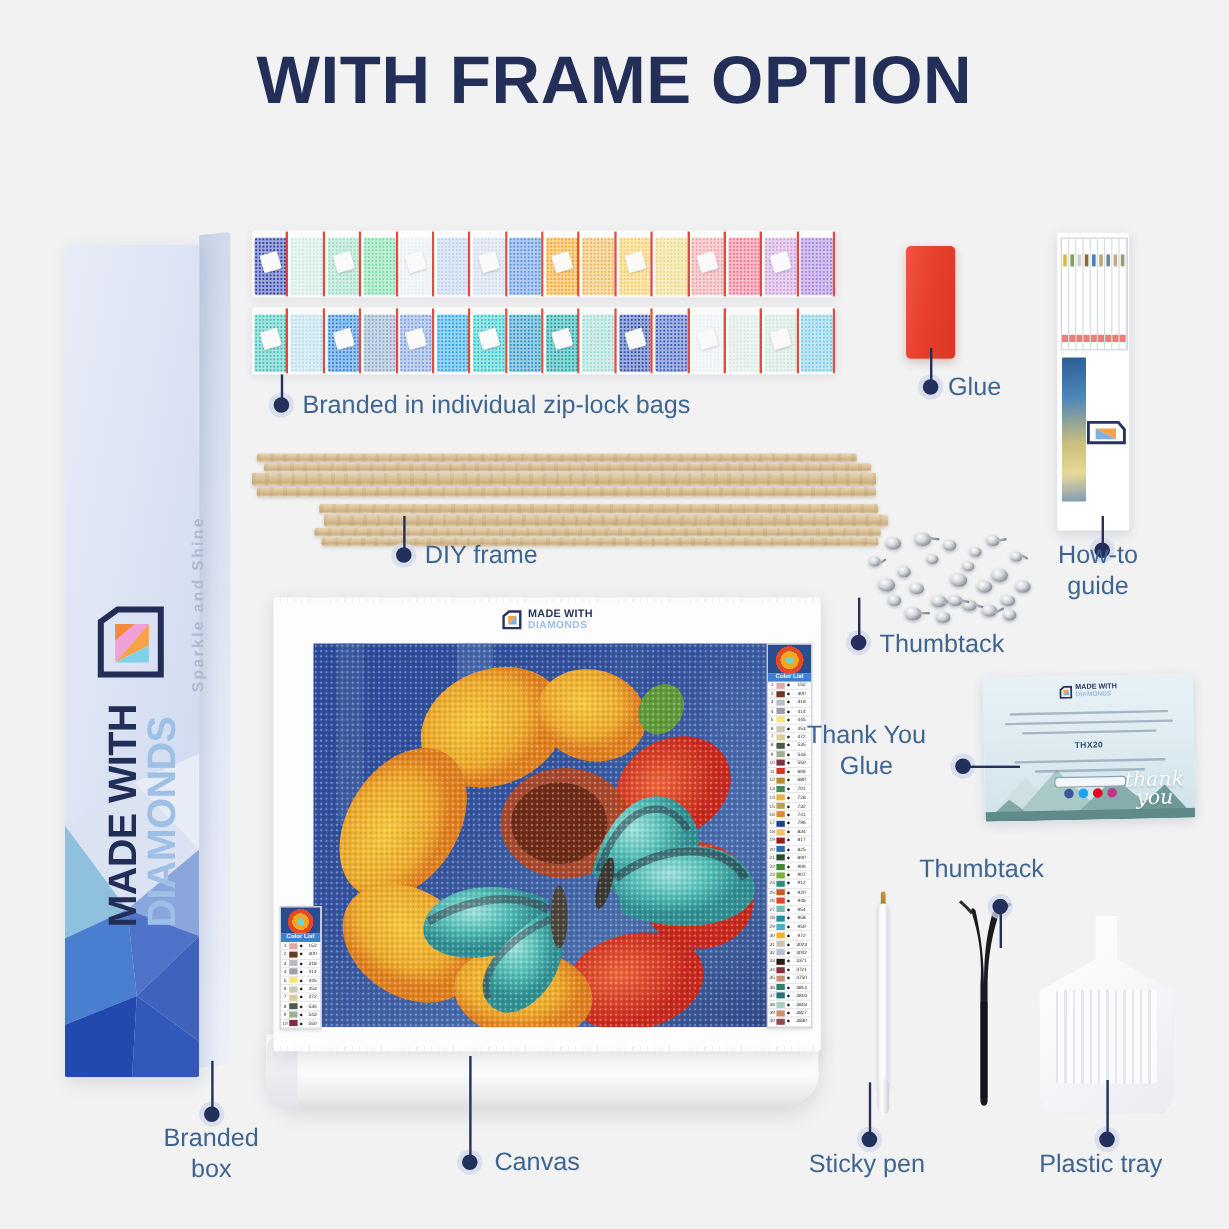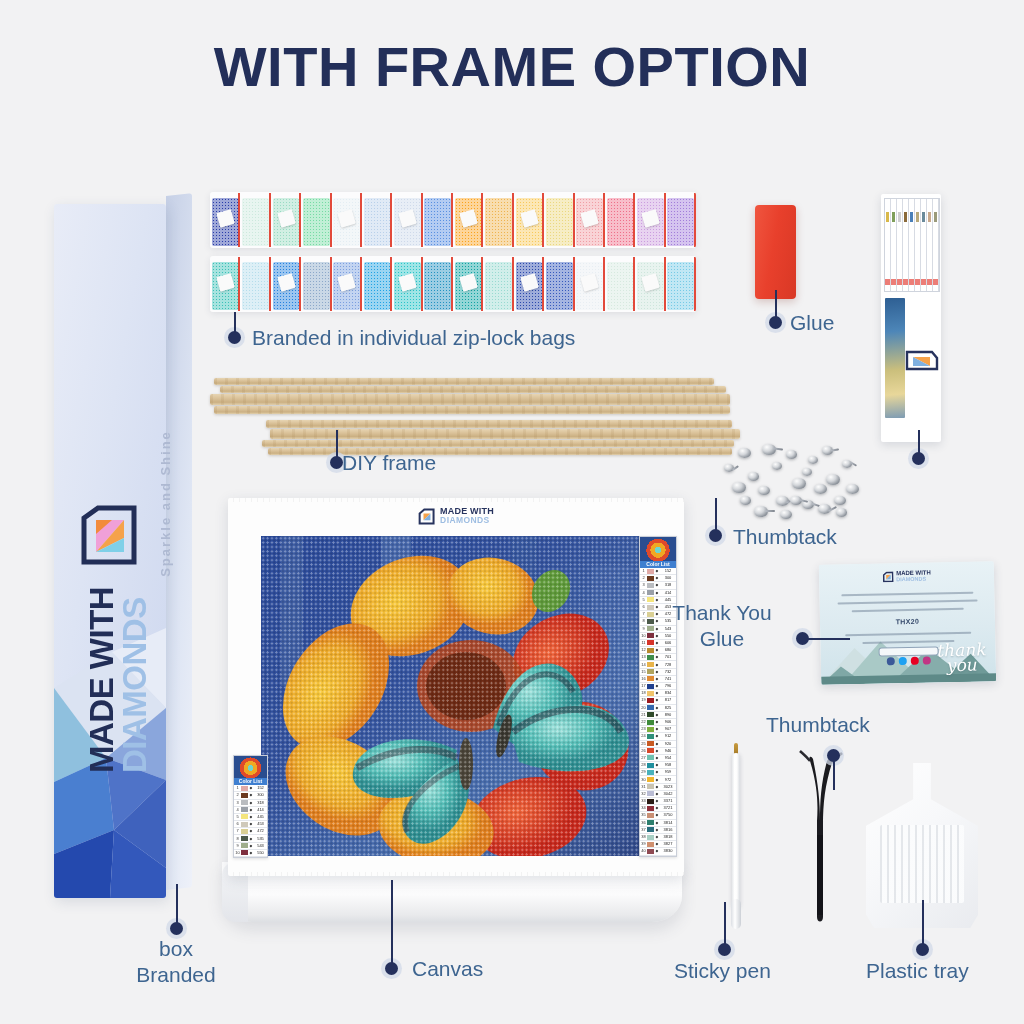--- a/index.html
+++ b/index.html
@@ -214,22 +214,22 @@
           <polygon points="18,48 46,48 30,48" fill="#9a6ed8"></polygon>
           <polygon points="18,30 18,16 34,16" fill="#f28b3c"></polygon>
         </svg>
       </div>
     </div>
     <div class="box-tag">Sparkle and Shine</div>
   </div>
   <div class="dot" style="left:170px;top:922px;"></div>
   <div class="leader v" style="left:176px;top:884px;height:40px;"></div>
   <div class="callout wrap" style="left:61px;top:936px;width:230px;">
+    <div>Branded</div>
     <div>box</div>
-    <div>Branded</div>
   </div>
 
   <div class="bagstrip" id="bagrow1" style="left:210px;top:192px;width:486px;height:56px;">
       <div class="bag">
         <div class="beads" style="background: radial-gradient(circle, rgb(44, 61, 155) 40%, rgba(255, 255, 255, 0.55) 41%) 0px 0px / 3px 3px, rgb(44, 61, 155);"></div>
         <div class="lbl"></div>
         <div class="zip"></div>
       </div>
       <div class="bag">
         <div class="beads" style="background: radial-gradient(circle, rgb(207, 232, 222) 40%, rgba(255, 255, 255, 0.55) 41%) 0px 0px / 3px 3px, rgb(207, 232, 222);"></div>
@@ -382,21 +382,21 @@
     <div class="stick" style="left:220px;top:386px;width:506px;height:7px;"></div>
     <div class="stick" style="left:210px;top:394px;width:520px;height:11px;"></div>
     <div class="stick" style="left:214px;top:406px;width:516px;height:8px;"></div>
     <div class="stick" style="left:266px;top:420px;width:466px;height:8px;"></div>
     <div class="stick" style="left:270px;top:429px;width:470px;height:10px;"></div>
     <div class="stick" style="left:262px;top:440px;width:472px;height:7px;"></div>
     <div class="stick" style="left:268px;top:448px;width:464px;height:7px;"></div>
   </div>
   <div class="dot" style="left:330px;top:456px;"></div>
   <div class="leader v" style="left:336px;top:430px;height:30px;"></div>
-  <div class="callout" style="left:342px;top:450px;">DIY frame</div>
+  <div class="callout" style="left:354px;top:450px;">DIY frame</div>
 
   <div class="glue"></div>
   <div class="dot" style="left:769px;top:316px;"></div>
   <div class="leader v" style="left:775px;top:290px;height:30px;"></div>
   <div class="callout" style="left:790px;top:310px;">Glue</div>
 
   <div class="guide">
     <div class="guide-table">
       <div class="gt-col">
           <div class="gt-swatch" style="background:#d8b84a;"></div>
@@ -439,20 +439,24 @@
     <div class="guide-logo">
       <svg width="22" height="36" viewBox="0 0 22 36" style="transform:rotate(90deg);">
         <path d="M3 8 L9 3 L20 3 L20 33 L3 33 Z" fill="none" stroke="#27335e" stroke-width="2.4"></path>
         <polygon points="8,27 8,10 17,10" fill="#f5a24b"></polygon>
         <polygon points="8,27 17,10 17,27" fill="#7fb0e0"></polygon>
       </svg>
     </div>
   </div>
   <div class="dot" style="left:912px;top:452px;"></div>
   <div class="leader v" style="left:918px;top:430px;height:26px;"></div>
+  <div class="callout wrap" style="left:840px;top:450px;width:150px;">
+    <div>How-to</div>
+    <div>guide</div>
+  </div>
 
   <div class="abs" id="tackfield" style="left:718px;top:438px;width:140px;height:92px;">
       <div class="tack" style="left: 6px; top: 26px; width: 10px; height: 7.8px;"></div>
       <div class="pin" style="left: 14px; top: 29px; width: 7px; height: 2px; transform: rotate(-35deg);"></div>
       <div class="tack" style="left: 20px; top: 10px; width: 13px; height: 10.14px;"></div>
       <div class="tack" style="left: 30px; top: 34px; width: 11px; height: 8.58px;"></div>
       <div class="tack" style="left: 44px; top: 6px; width: 14px; height: 10.92px;"></div>
       <div class="pin" style="left: 55.2px; top: 10.2px; width: 9.8px; height: 2px; transform: rotate(6deg);"></div>
       <div class="tack" style="left: 40px; top: 48px; width: 12px; height: 9.36px;"></div>
       <div class="tack" style="left: 54px; top: 24px; width: 10px; height: 7.8px;"></div>

